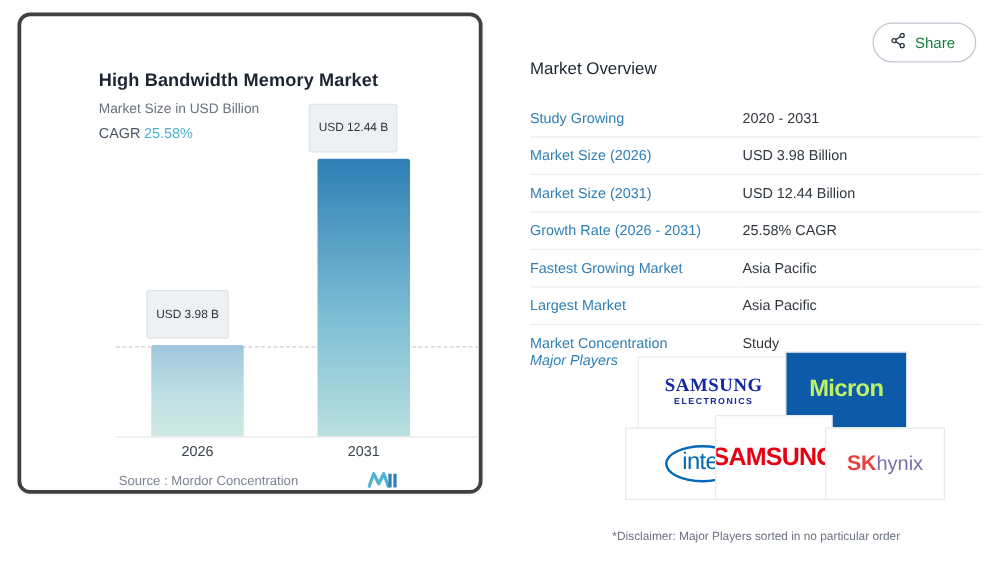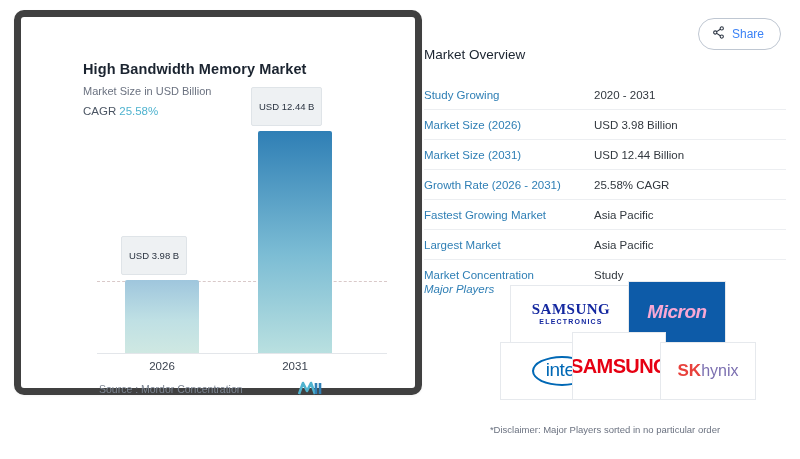--- a/index.html
+++ b/index.html
@@ -20,24 +20,24 @@
     height: 459px;
     background: #ffffff;
     box-sizing: border-box;
   }
 
   
   .chart-card {
     position: absolute;
     left: 14px;
     top: 10px;
-    width: 408px;
+    width: 372px;
     height: 385px;
     background: #ffffff;
-    border: 7px solid #404040;
+    border: 3px solid #404040;
     border-radius: 10px;
     box-shadow: 0 1px 3px rgba(0,0,0,0.05);
     box-sizing: border-box;
   }
   .chart-title {
     position: absolute;
     left: 62px;
     top: 44px;
     font-size: 14.5px;
     font-weight: bold;
@@ -155,21 +155,21 @@
     right: 19px;
     top: 18px;
     display: flex;
     align-items: center;
     gap: 7px;
     padding: 7px 16px 7px 13px;
     border: 1px solid #bfc7d2;
     border-radius: 16px;
     background: #ffffff;
     font-size: 12px;
-    color: #3b82f6;
+    color: #15803d;
     cursor: pointer;
   }
 
   .overview-title {
     position: absolute;
     left: 424px;
     top: 47px;
     font-size: 13.5px;
     color: #1b2430;
     font-weight: normal;
@@ -247,22 +247,21 @@
   }
   .micron-wrap {
     width: 100%;
     height: 100%;
     background: #0d5ba8;
     display: flex;
     align-items: center;
     justify-content: center;
   }
   .micron-text {
-    color: #f9a8d4;
-    font-style: italic;
+    color: #bef264;
     font-weight: bold;
     font-size: 19px;
     letter-spacing: -0.5px;
     font-family: "Liberation Sans", sans-serif;
   }
   .intel-text {
     color: #0068b5;
     font-size: 19px;
     font-family: "Liberation Sans", sans-serif;
     border: 2px solid #0068b5;

